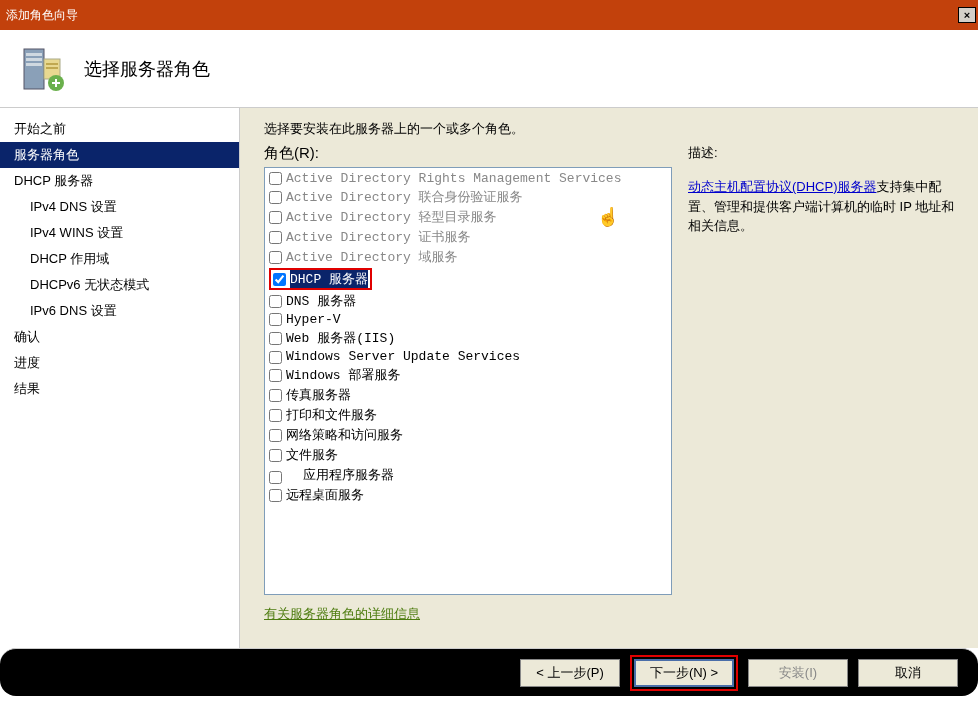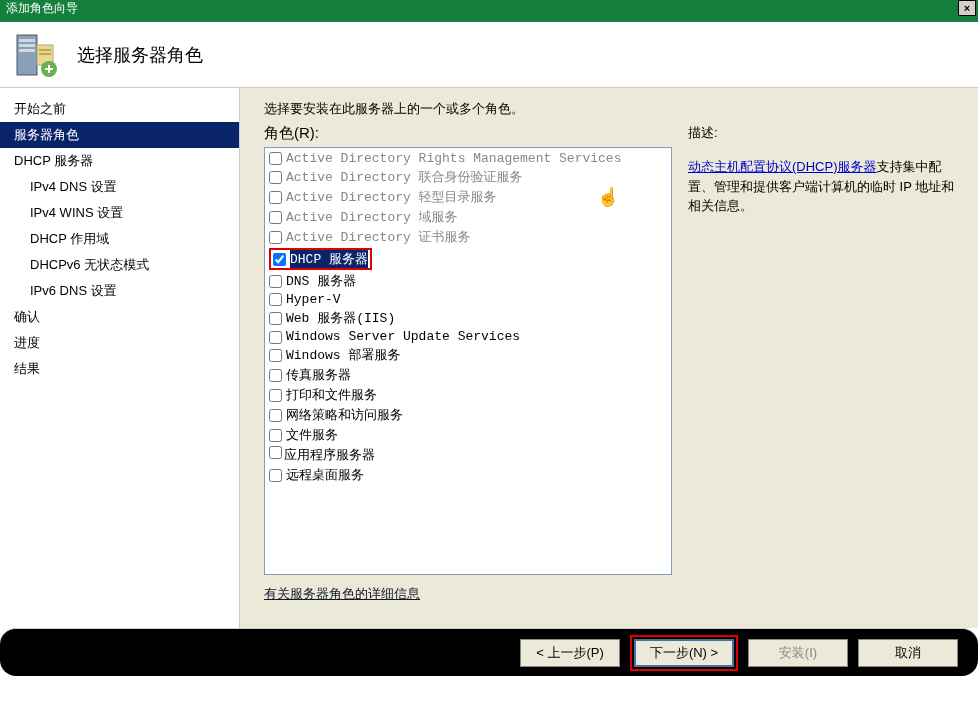--- a/index.html
+++ b/index.html
@@ -5,46 +5,46 @@
     * { box-sizing: border-box; margin: 0; padding: 0; }
     body {
       font-family: "Microsoft YaHei", SimSun, Arial, sans-serif;
       font-size: 12px;
       background: #fff;
       width: 978px;
       height: 705px;
       overflow: hidden;
     }
     .titlebar {
-      background: #15803d;
+      background: #c2410c;
       color: #fff;
-      height: 22px;
-      display: flex;
-      align-items: flex-start;
+      height: 30px;
+      display: flex;
+      align-items: center;
       justify-content: space-between;
       padding: 0 2px 0 6px;
       font-size: 12px;
     }
     .close-btn {
       width: 18px; height: 16px;
       background: #d4d0c8;
       border: 1px solid #000;
       display: flex; align-items: center; justify-content: center;
       font-family: Arial;
       font-size: 11px;
       font-weight: bold;
       color: #000;
       cursor: pointer;
     }
     .header-banner {
-      height: 66px;
+      height: 78px;
       background: #fff;
       display: flex;
       align-items: center;
-      padding-left: 11px;
+      padding-left: 18px;
       border-bottom: 1px solid #ccc;
     }
     .header-banner h1 {
       font-size: 18px;
       font-weight: normal;
       margin-left: 18px;
       color: #000;
     }
     .icon-server {
       width: 48px; height: 48px;
@@ -129,21 +129,21 @@
       flex: 1;
       font-size: 13px;
     }
     .desc-title { margin-bottom: 15px; }
     .desc-text { line-height: 1.5; }
     .desc-text a { color: #0000cc; text-decoration: underline; cursor: pointer; }
     .more-link {
       margin-top: 10px;
       display: inline-block;
     }
-    .more-link a { color: #0f172a; text-decoration: underline; cursor: pointer; font-size: 13px; }
+    .more-link a { color: #4d7c0f; text-decoration: underline; cursor: pointer; font-size: 13px; }
     .button-bar {
       height: 48px;
       background: #000000;
       border-top: 1px solid #ccc;
       display: flex;
       justify-content: flex-end;
       align-items: center;
       padding-right: 20px;
       gap: 10px;
       border-radius: 16px;
@@ -245,27 +245,27 @@
             </div>
             <div class="role-item disabled">
               <span style="display: inline-flex; align-items: center; gap: 4px;">
                 <input type="checkbox" style="">
                 <span class="role-text">Active Directory 轻型目录服务</span>
               </span>
             </div>
             <div class="role-item disabled">
               <span style="display: inline-flex; align-items: center; gap: 4px;">
                 <input type="checkbox" style="">
+                <span class="role-text">Active Directory 证书服务</span>
+              </span>
+            </div>
+            <div class="role-item disabled">
+              <span style="display: inline-flex; align-items: center; gap: 4px;">
+                <input type="checkbox" style="">
                 <span class="role-text">Active Directory 域服务</span>
-              </span>
-            </div>
-            <div class="role-item disabled">
-              <span style="display: inline-flex; align-items: center; gap: 4px;">
-                <input type="checkbox" style="">
-                <span class="role-text">Active Directory 证书服务</span>
               </span>
             </div>
             <div class="role-item highlighted">
               <span class="red-box" style="display: inline-flex; align-items: center; gap: 4px;">
                 <input type="checkbox" checked="" style="">
                 <span class="role-text">DHCP 服务器</span>
               </span>
             </div>
             <div class="role-item">
               <span style="display: inline-flex; align-items: center; gap: 4px;">
@@ -315,21 +315,21 @@
                 <span class="role-text">网络策略和访问服务</span>
               </span>
             </div>
             <div class="role-item">
               <span style="display: inline-flex; align-items: center; gap: 4px;">
                 <input type="checkbox" style="">
                 <span class="role-text">文件服务</span>
               </span>
             </div>
             <div class="role-item">
-              <span style="display: inline-flex; align-items: flex-start; gap: 2px;">
+              <span style="display: inline-flex; align-items: flex-end; gap: 21px;">
                 <input type="checkbox" style="">
                 <span class="role-text">应用程序服务器</span>
               </span>
             </div>
             <div class="role-item">
               <span style="display: inline-flex; align-items: center; gap: 4px;">
                 <input type="checkbox" style="">
                 <span class="role-text">远程桌面服务</span>
               </span>
             </div>

